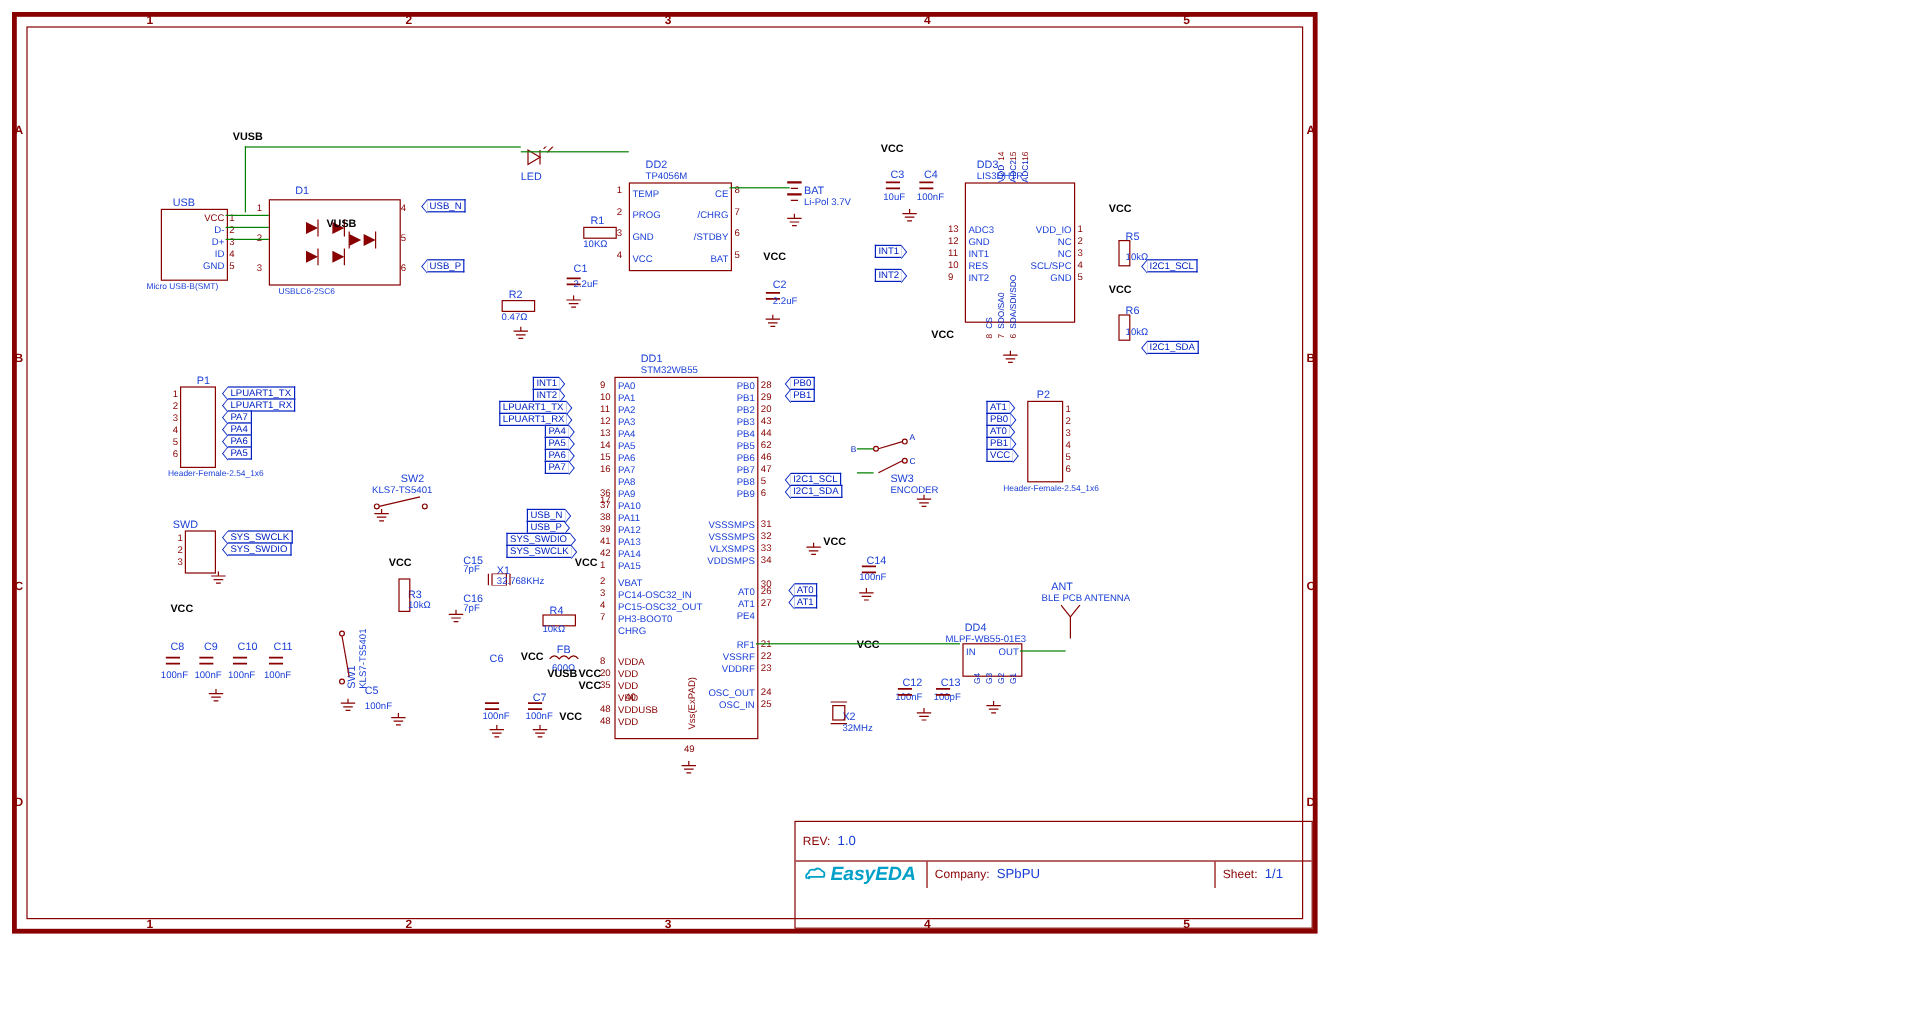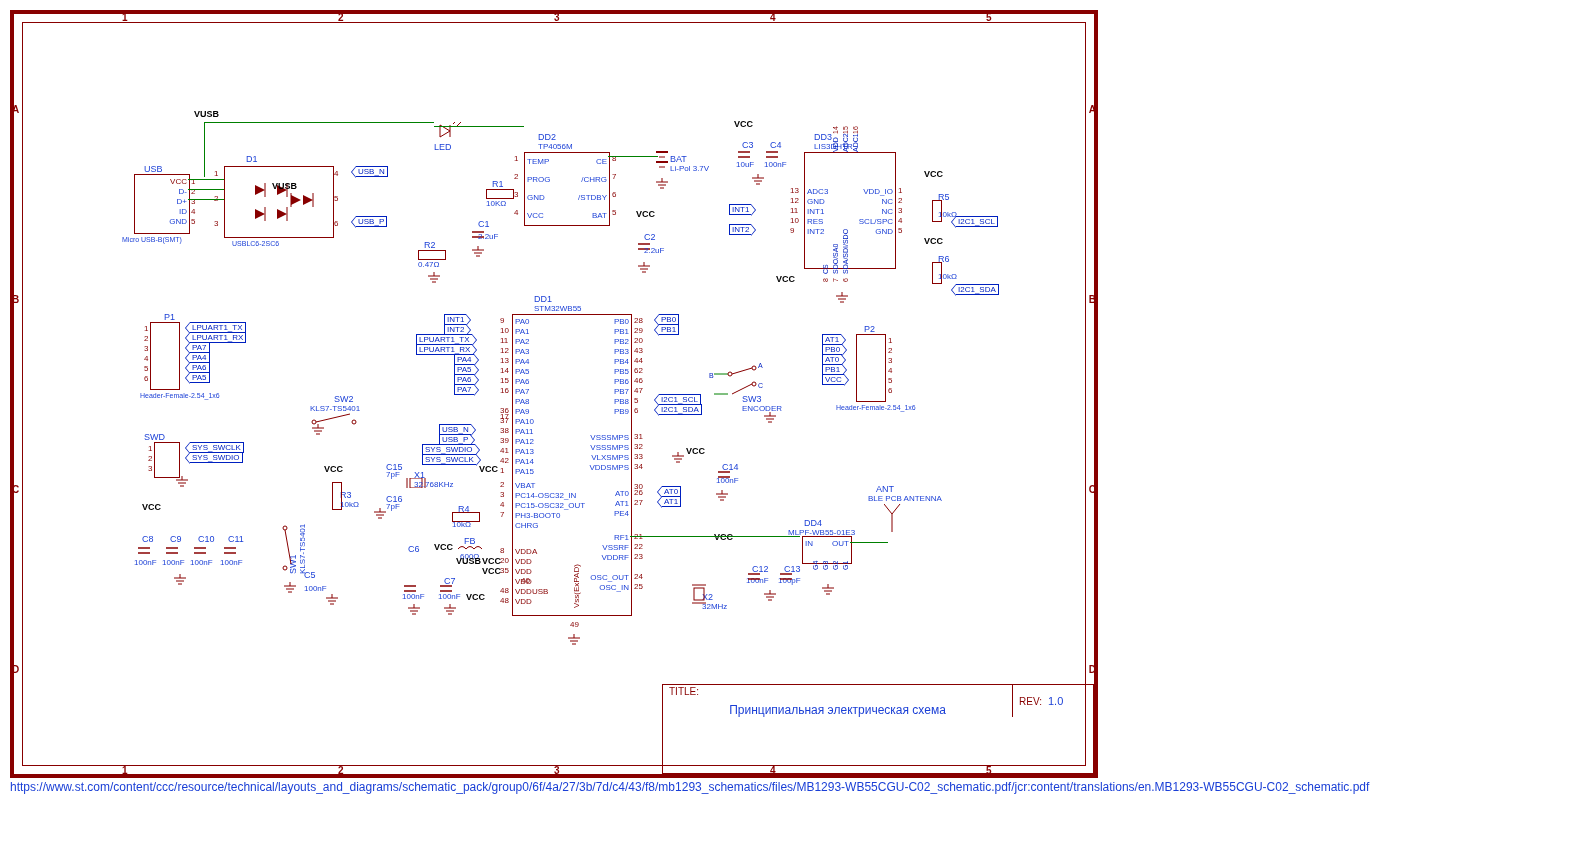--- a/index.html
+++ b/index.html
@@ -738,28 +738,40 @@
     <div class="wire wireH" style="left:174px;top:165px;width:36px"></div>
     <div class="wire wireH" style="left:174px;top:175px;width:36px"></div>
     <div class="wire wireH" style="left:174px;top:185px;width:36px"></div>
     <div class="wire wireH" style="left:420px;top:112px;width:90px"></div>
     <div class="wire wireH" style="left:594px;top:142px;width:50px"></div>
     <div class="wire wireH" style="left:616px;top:522px;width:170px"></div>
     <div class="wire wireH" style="left:836px;top:528px;width:38px"></div>
 
     <div class="tb">
       <div class="row">
-        <div class="cell" style="width:350px;flex-direction:column;align-items:flex-start;justify-content:center">
-          <span class="lab">TITLE:</span>
-          <span class="val" style="align-self:center;font-size:12px">Принципиальная электрическая схема</span>
-        </div>
         <div class="cell" style="flex:1;border-right:none">
           <span class="lab">REV:</span>
           <span class="val">1.0</span>
         </div>
       </div>
+      <div class="row">
+        <div class="cell logo" style="width:110px;border-right:1px solid #880000">
+          <svg viewBox="0 0 24 16">
+              <path d="M4 12 Q2 8 6 6 Q6 2 12 3 Q16 0 19 4 Q23 5 21 10 L6 10" fill="none" stroke="#00a0c8" stroke-width="1.8"></path>
+              <circle cx="6" cy="11" r="1.5" fill="#00a0c8"></circle>
+            </svg>
+          <span>EasyEDA</span>
+        </div>
+        <div class="cell" style="width:240px">
+          <span class="lab">Company:</span>
+          <span class="val">SPbPU</span>
+        </div>
+        <div class="cell" style="flex:1;border-right:none">
+          <span class="lab">Sheet:</span>
+          <span class="val">1/1</span>
+        </div>
+      </div>
     </div>
   </div>
 
   <div class="footer">
-    <div>https://www.st.com/content/ccc/resource/technical/layouts_and_diagrams/schematic_pack/group0/6f/4a/27/3b/7d/c4/43/f8/mb1293_schematics/files/MB1293-WB55CGU-C02_schematic.pdf/jcr:content/translations/en.MB1293-WB55CGU-C02_schematic.pdf</div>
   </div>
 </div>
 
 </body></html>

